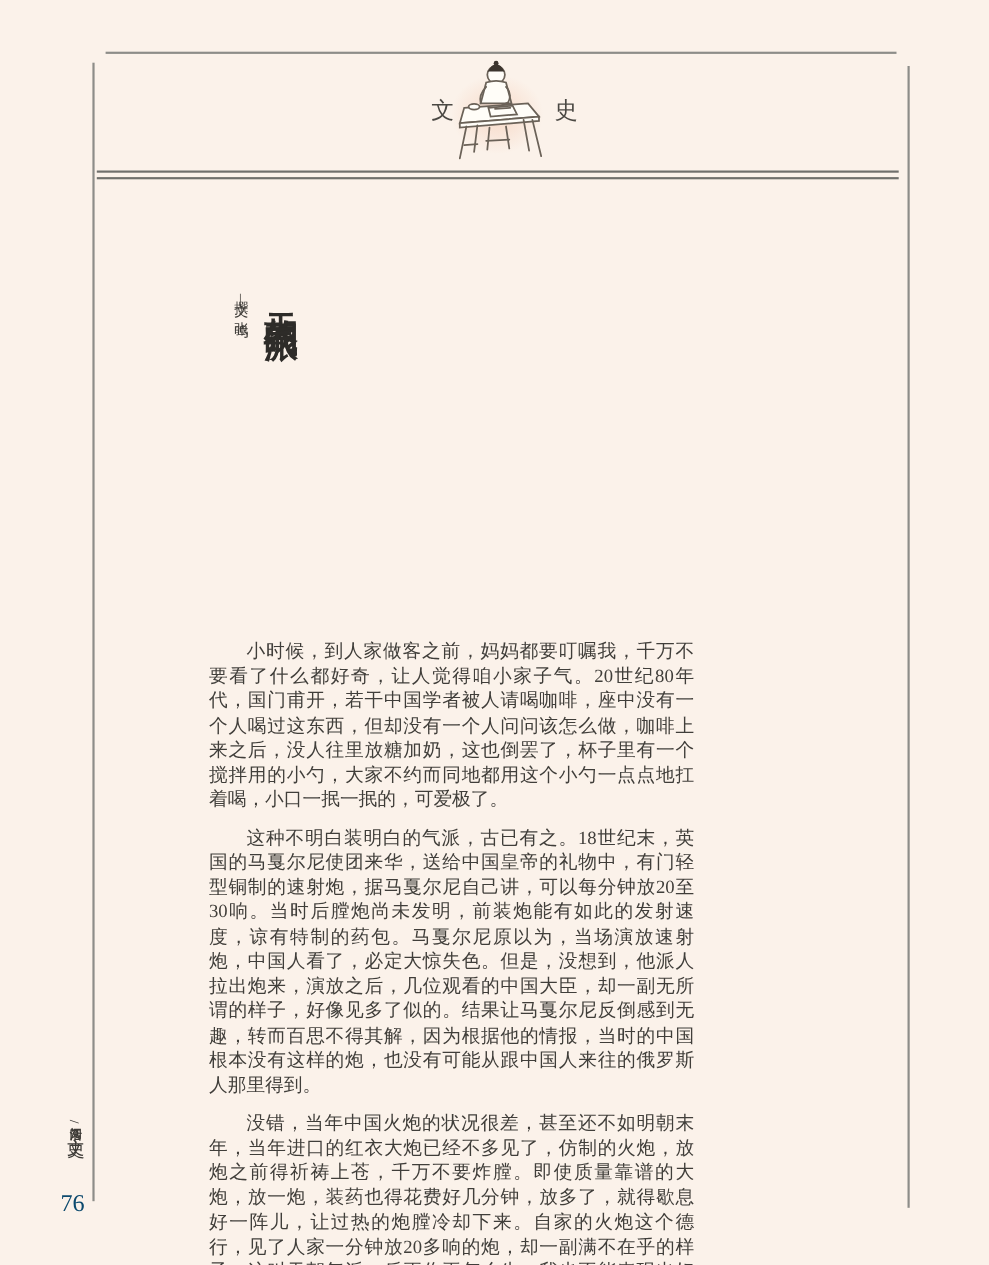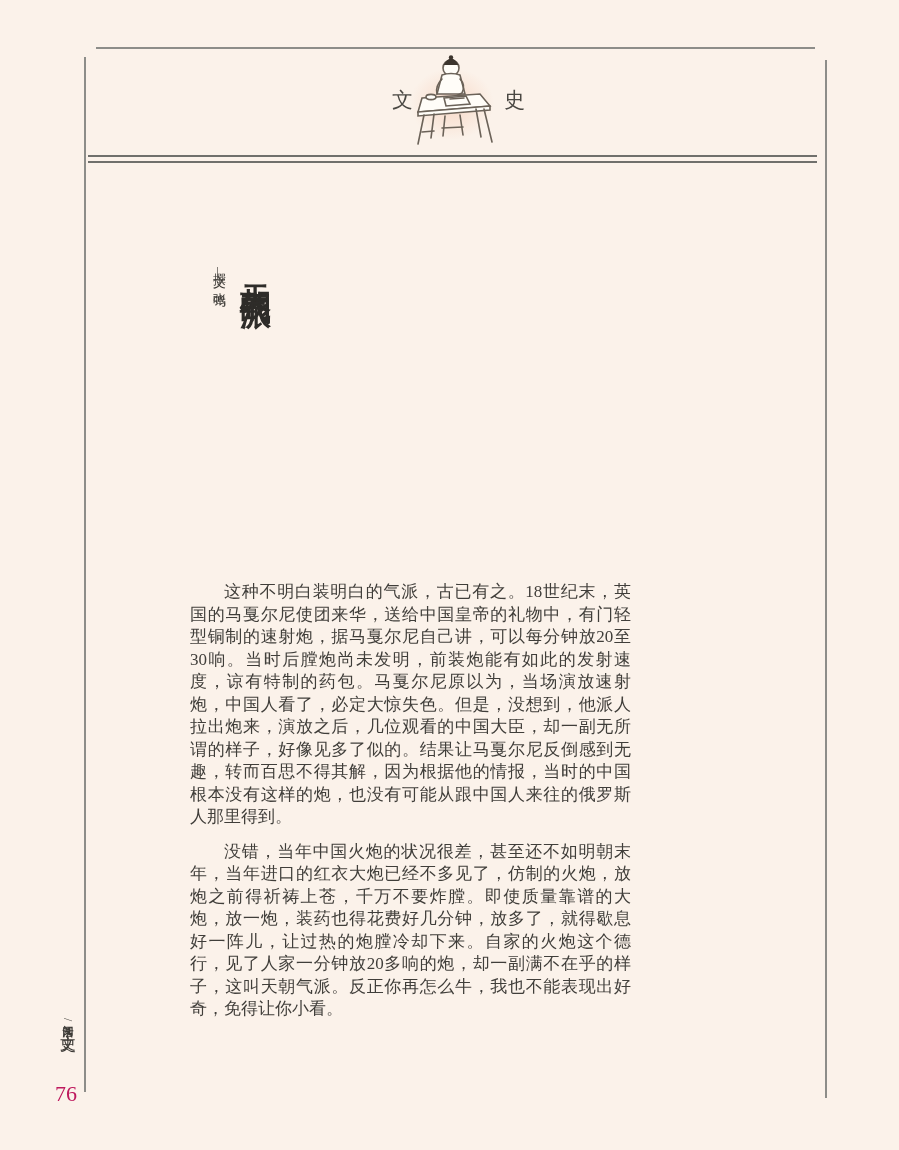--- a/index.html
+++ b/index.html
@@ -26,21 +26,21 @@
   
   .body-text{position:absolute;left:190px;top:581px;width:441px;
              font-size:17px;line-height:22.5px;text-align:justify;color:#403e3a;}
   .body-text p{margin:0 0 12px 0;text-indent:2em;}
   
   .footer-v{position:absolute;left:58px;top:1016px;writing-mode:vertical-rl;
             line-height:20px;color:#3c3a36;}
   .footer-mag{font-size:11px;font-weight:700;letter-spacing:1px;}
   .footer-sep{font-size:12px;}
   .footer-sec{font-size:16px;letter-spacing:2px;}
-  .page-num{position:absolute;left:55px;top:1081px;font-size:22px;color:#be185d;}
+  .page-num{position:absolute;left:55px;top:1081px;font-size:22px;color:#0c4a6e;}
   svg .ln{stroke:#6b6258;stroke-width:1.6;fill:none;stroke-linecap:round;}
   svg .fl{stroke:#6b6258;stroke-width:1.6;fill:#fffdf8;}
 </style>
 </head>
 <body>
 
 <div class="page">
 
   <div class="rule-top"></div>
 
@@ -82,20 +82,21 @@
   <span class="hdr-char right">史</span>
 
   <div class="rule-double"></div>
   <div class="vrule-left"></div>
   <div class="vrule-right"></div>
 
   <div class="byline-v">撰文—张鸣</div>
   <h1 class="title-v" style="margin:0;">天朝的气派</h1>
 
   <div class="body-text">
+    <p>小时候，到人家做客之前，妈妈都要叮嘱我，千万不要看了什么都好奇，让人觉得咱小家子气。20世纪80年代，国门甫开，若干中国学者被人请喝咖啡，座中没有一个人喝过这东西，但却没有一个人问问该怎么做，咖啡上来之后，没人往里放糖加奶，这也倒罢了，杯子里有一个搅拌用的小勺，大家不约而同地都用这个小勺一点点地扛着喝，小口一抿一抿的，可爱极了。</p>
     <p>这种不明白装明白的气派，古已有之。18世纪末，英国的马戛尔尼使团来华，送给中国皇帝的礼物中，有门轻型铜制的速射炮，据马戛尔尼自己讲，可以每分钟放20至30响。当时后膛炮尚未发明，前装炮能有如此的发射速度，谅有特制的药包。马戛尔尼原以为，当场演放速射炮，中国人看了，必定大惊失色。但是，没想到，他派人拉出炮来，演放之后，几位观看的中国大臣，却一副无所谓的样子，好像见多了似的。结果让马戛尔尼反倒感到无趣，转而百思不得其解，因为根据他的情报，当时的中国根本没有这样的炮，也没有可能从跟中国人来往的俄罗斯人那里得到。</p>
     <p>没错，当年中国火炮的状况很差，甚至还不如明朝末年，当年进口的红衣大炮已经不多见了，仿制的火炮，放炮之前得祈祷上苍，千万不要炸膛。即使质量靠谱的大炮，放一炮，装药也得花费好几分钟，放多了，就得歇息好一阵儿，让过热的炮膛冷却下来。自家的火炮这个德行，见了人家一分钟放20多响的炮，却一副满不在乎的样子，这叫天朝气派。反正你再怎么牛，我也不能表现出好奇，免得让你小看。</p>
 
   </div>
 
   <div class="footer-v">
     <span class="footer-mag">阅活</span><span class="footer-sep">/</span><span class="footer-sec">文史</span>
   </div>
 
   <div class="page-num">76</div>

